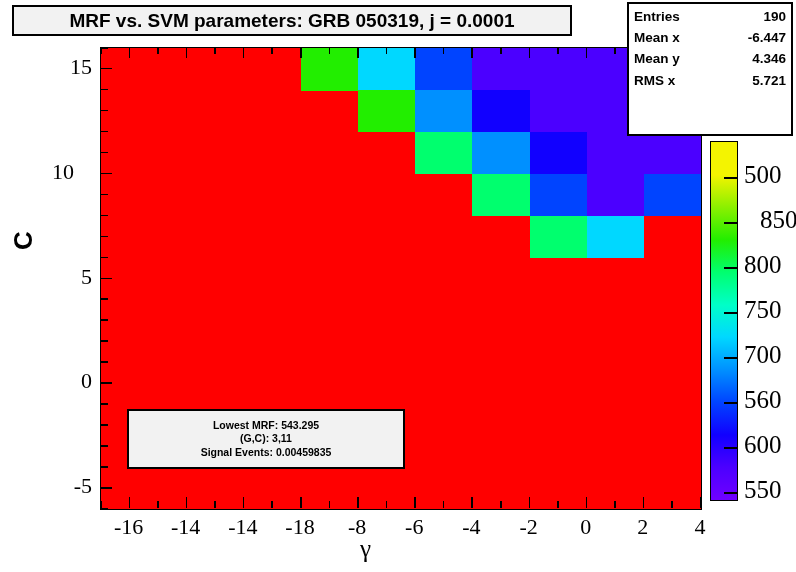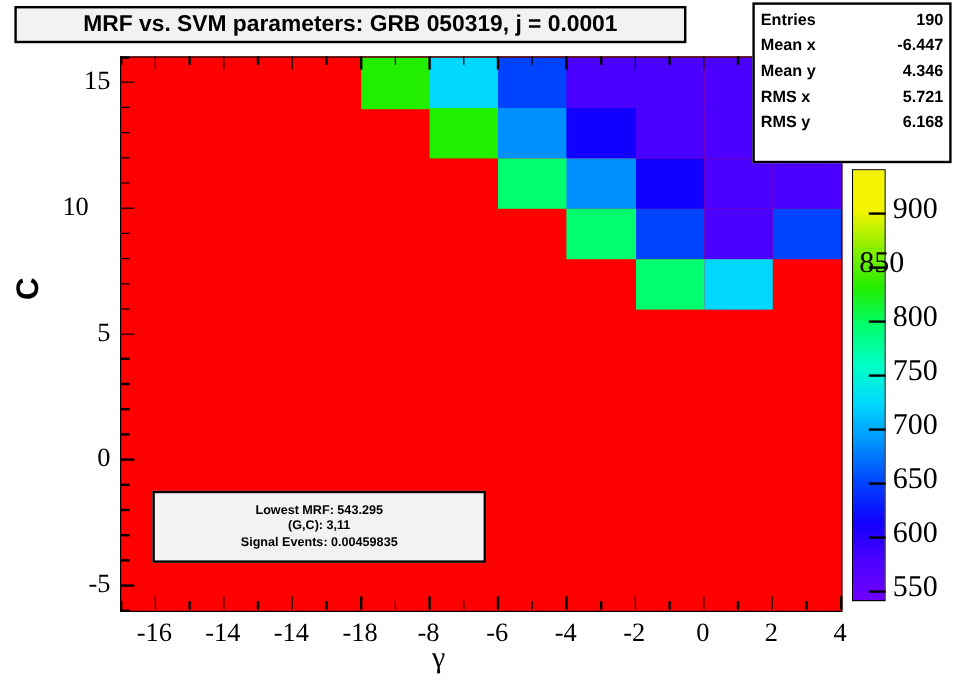--- a/index.html
+++ b/index.html
@@ -209,47 +209,43 @@
     <div class="band" style="bottom: 72.7273%; height: 9.09091%; background: linear-gradient(to top, rgb(34, 238, 0), rgb(140, 240, 0));"></div>
     <div class="band" style="bottom: 81.8182%; height: 9.09091%; background: linear-gradient(to top, rgb(140, 240, 0), rgb(244, 244, 0));"></div>
     <div class="band" style="bottom: 90.9091%; height: 9.09091%; background: linear-gradient(to top, rgb(244, 244, 0), rgb(244, 244, 0));"></div>
   </div>
 <div id="palette-labels">
     <div class="ptick" style="left: 724px; top: 492px;"></div>
     <div class="plabel" style="left: 744px; top: 476px;">550</div>
     <div class="ptick" style="left: 724px; top: 447px;"></div>
     <div class="plabel" style="left: 744px; top: 431px;">600</div>
     <div class="ptick" style="left: 724px; top: 402px;"></div>
-    <div class="plabel" style="left: 744px; top: 386px;">650</div>
+    <div class="plabel" style="left: 744px; top: 386px;">560</div>
     <div class="ptick" style="left: 724px; top: 357px;"></div>
     <div class="plabel" style="left: 744px; top: 341px;">700</div>
     <div class="ptick" style="left: 724px; top: 312px;"></div>
     <div class="plabel" style="left: 744px; top: 296px;">750</div>
     <div class="ptick" style="left: 724px; top: 267px;"></div>
     <div class="plabel" style="left: 744px; top: 251px;">800</div>
     <div class="ptick" style="left: 724px; top: 222px;"></div>
-    <div class="plabel" style="left: 716px; top: 206px;">850</div>
+    <div class="plabel" style="left: 760px; top: 206px;">850</div>
     <div class="ptick" style="left: 724px; top: 177px;"></div>
-    <div class="plabel" style="left: 744px; top: 161px;">900</div>
+    <div class="plabel" style="left: 744px; top: 161px;">500</div>
   </div>
 
 <div id="stats-box">
     <div class="srow">
       <span class="slabel">Entries</span>
       <span class="sval">190</span>
     </div>
     <div class="srow">
       <span class="slabel">Mean x</span>
       <span class="sval">-6.447</span>
     </div>
     <div class="srow">
       <span class="slabel">Mean y</span>
       <span class="sval">4.346</span>
     </div>
     <div class="srow">
       <span class="slabel">RMS x</span>
       <span class="sval">5.721</span>
     </div>
-    <div class="srow">
-      <span class="slabel">RMS y</span>
-      <span class="sval">6.168</span>
-    </div>
   </div>
 
 </body></html>

